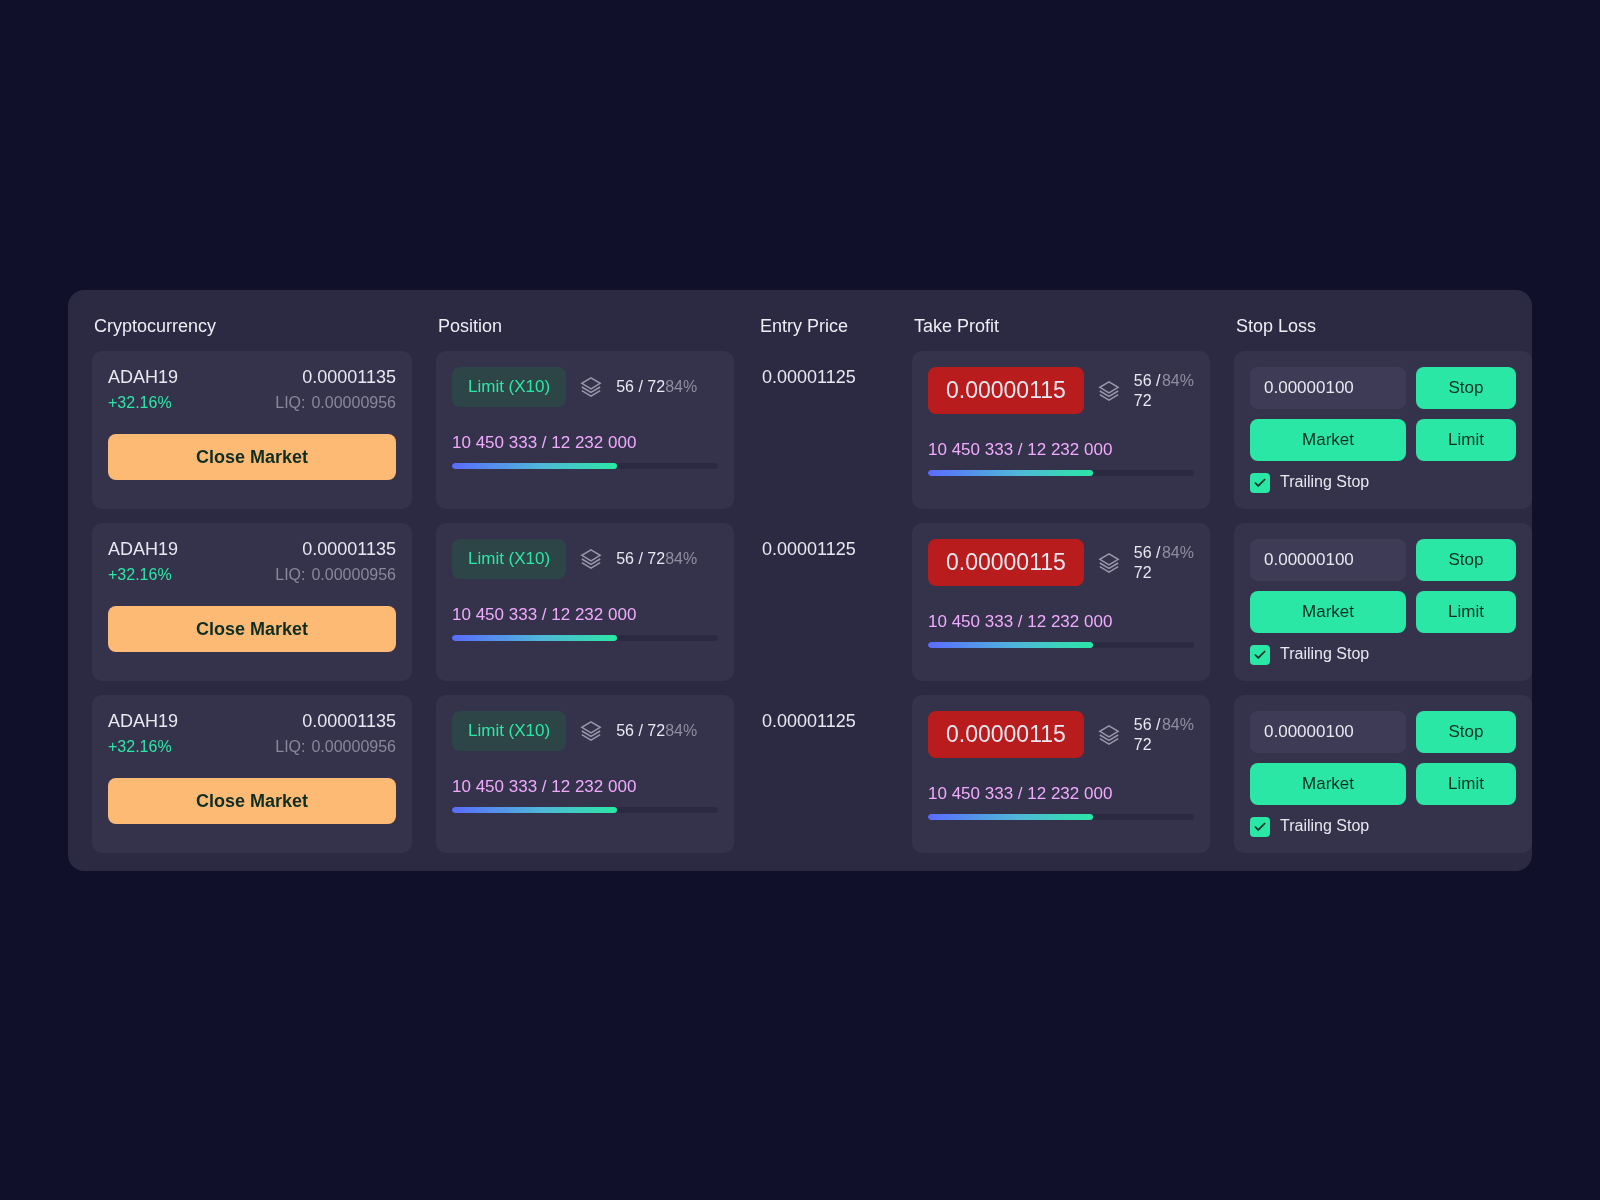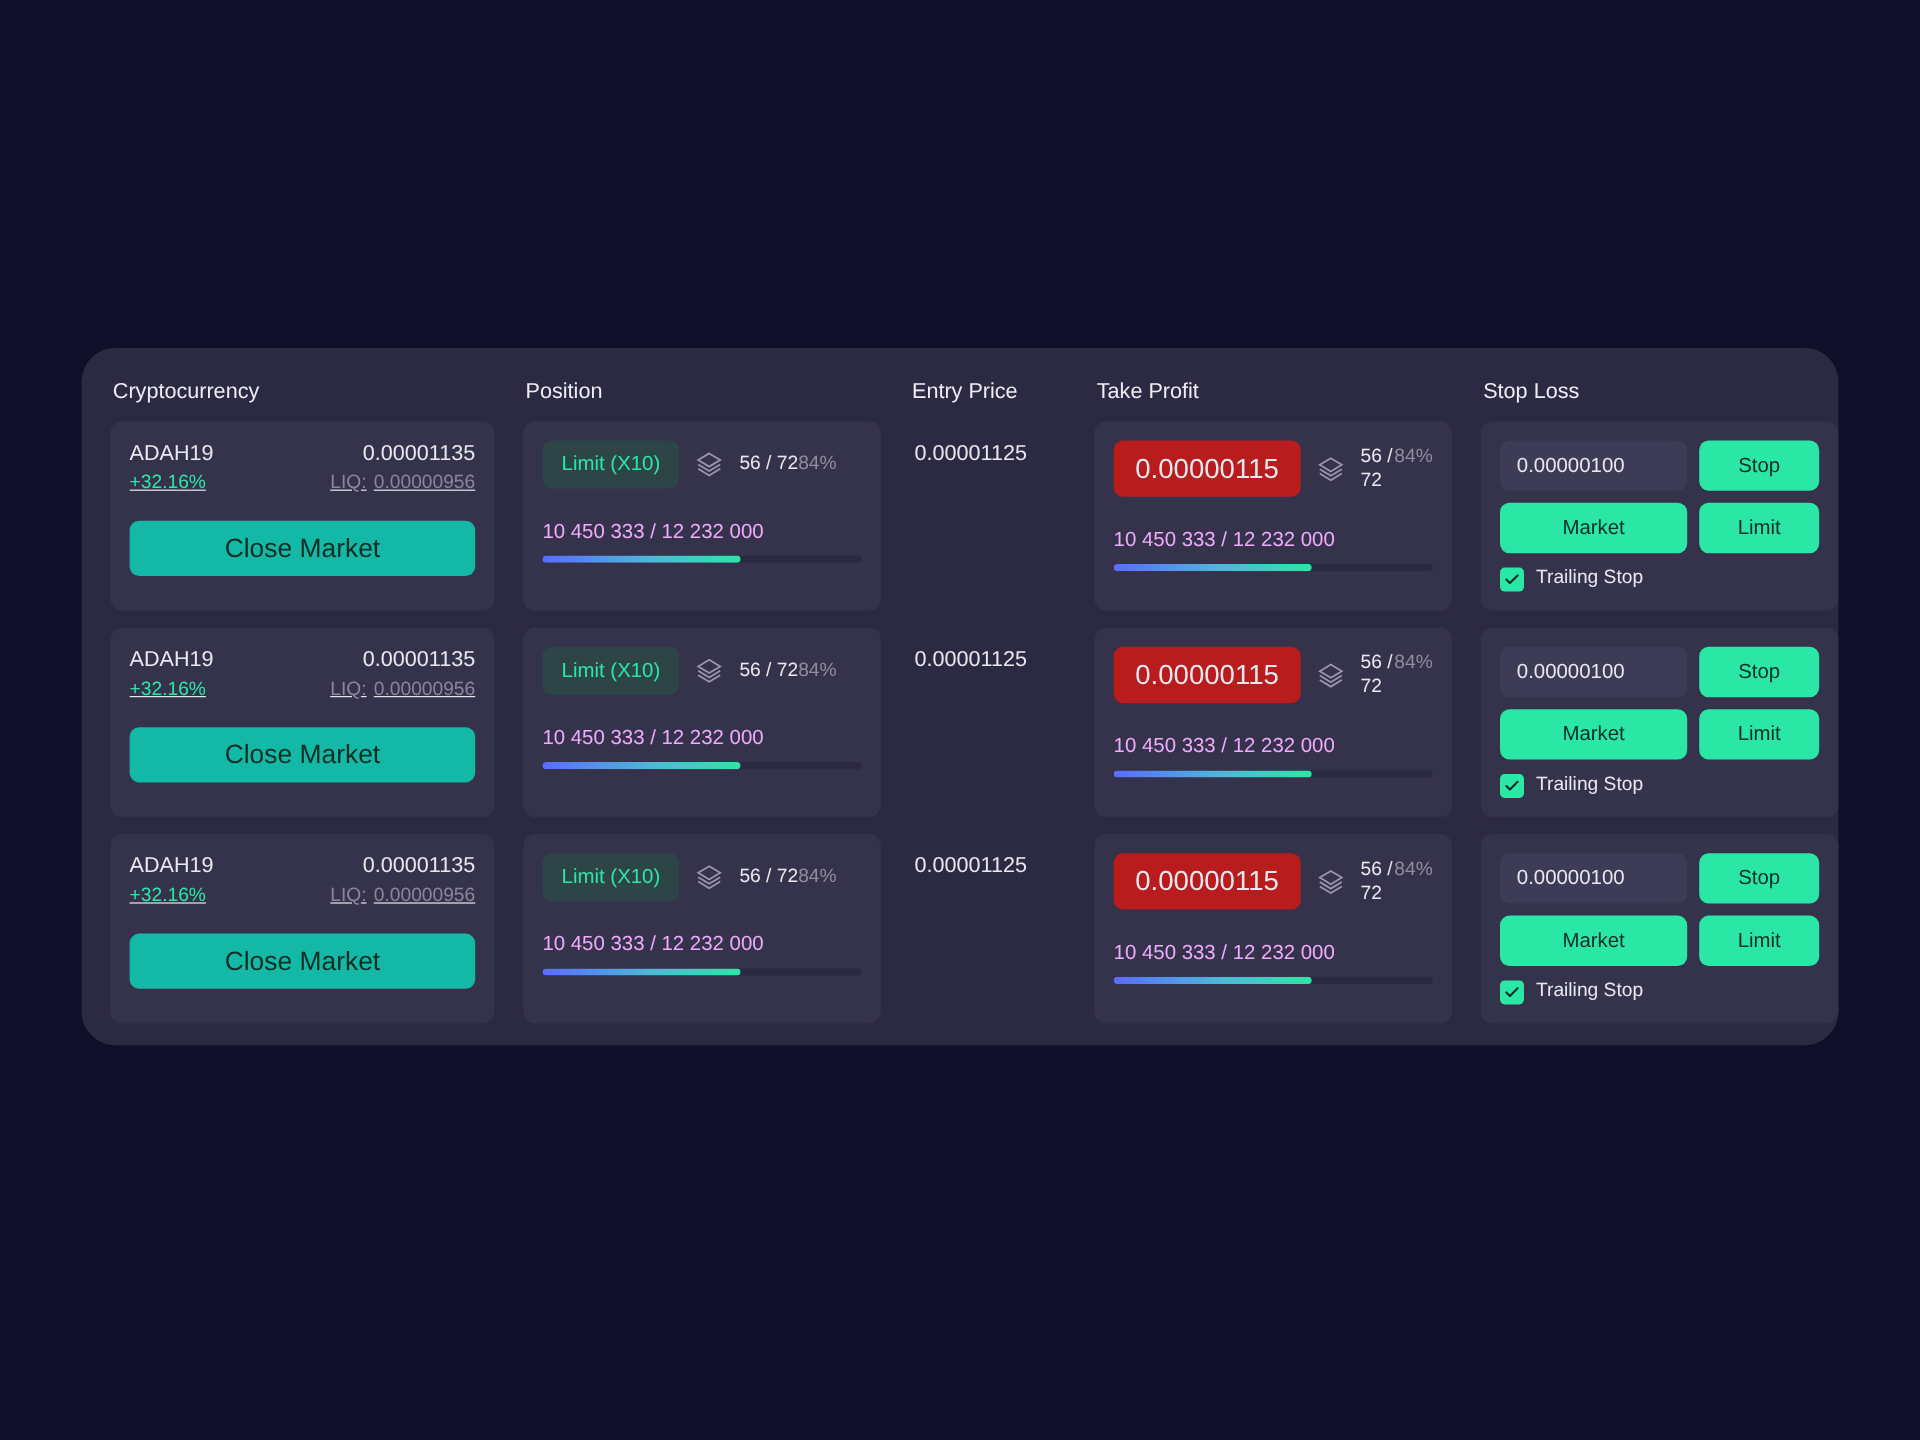--- a/index.html
+++ b/index.html
@@ -9,21 +9,21 @@
     font-family: "Segoe UI", "Helvetica Neue", Arial, sans-serif;
     color: #e8e8f0;
     display: flex;
     align-items: flex-start;
     justify-content: center;
   }
   .panel {
     margin-top: 290px;
     width: 1464px;
     background: #2c2a42;
-    border-radius: 28px;
+    border-radius: 16px;
     padding: 20px 24px 18px 24px;
   }
   .grid {
     display: grid;
     grid-template-columns: 320px 298px 130px 298px 298px;
     column-gap: 24px;
   }
   .col-header {
     font-size: 18px;
     color: #ededf4;
@@ -40,34 +40,34 @@
   .ep-cell {
     padding: 16px 4px;
     font-size: 18px;
     color: #e8e8f0;
   }
 
   
   .cr-top { display: flex; justify-content: space-between; align-items: center; }
   .cr-sym { font-size: 18px; color: #e8e8f0; font-weight: 500; }
   .cr-price { font-size: 18px; color: #e8e8f0; }
-  .cr-sub { display: flex; justify-content: space-between; margin-top: 6px; font-size: 16px; text-decoration: underline; }
+  .cr-sub { display: flex; justify-content: space-between; margin-top: 6px; font-size: 16px; }
   .cr-change { color: #2be7a6; }
   .cr-liq { color: #8a879c; }
   .cr-liq .lbl { margin-right: 6px; }
   .close-btn {
     margin-top: 22px;
     width: 100%;
     height: 46px;
-    background: #14b8a6;
+    background: #fdba74;
     border: none;
     border-radius: 8px;
-    font-size: 22px;
+    font-size: 18px;
     color: #0e2e24;
-    font-weight: 400;
+    font-weight: 700;
     cursor: pointer;
   }
 
   
   .pt-top { display: flex; align-items: center; gap: 14px; }
   .pill {
     background: #2e4548;
     color: #2be7a6;
     padding: 10px 16px;
     border-radius: 8px;

